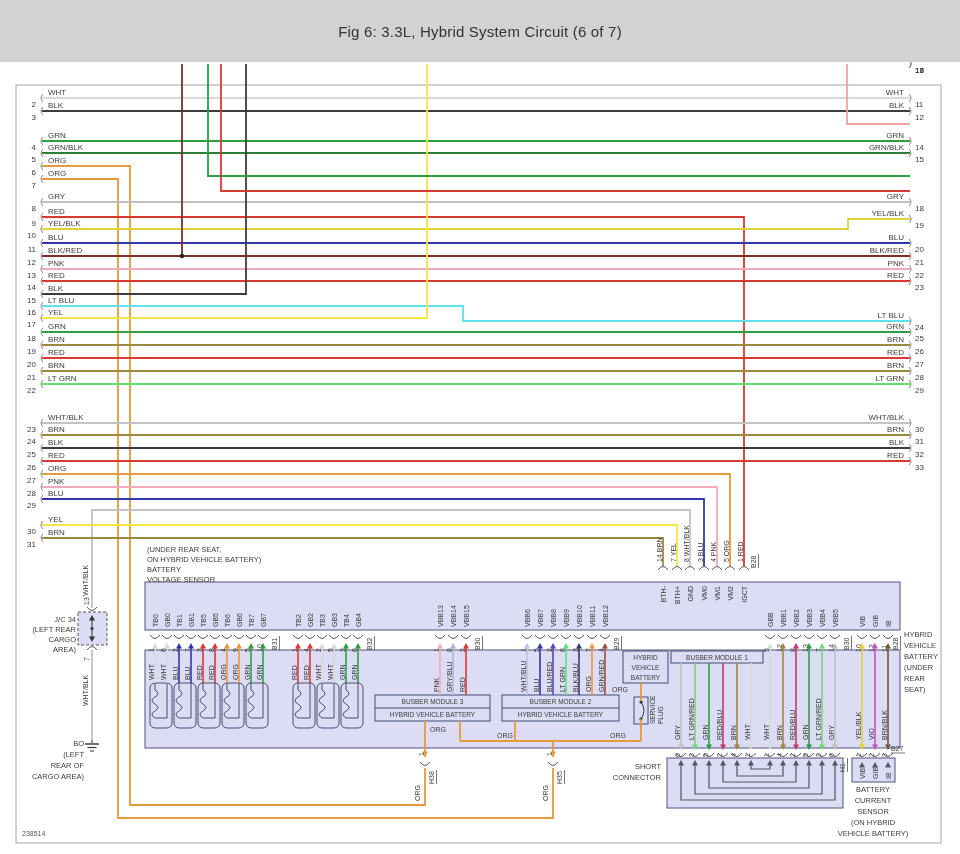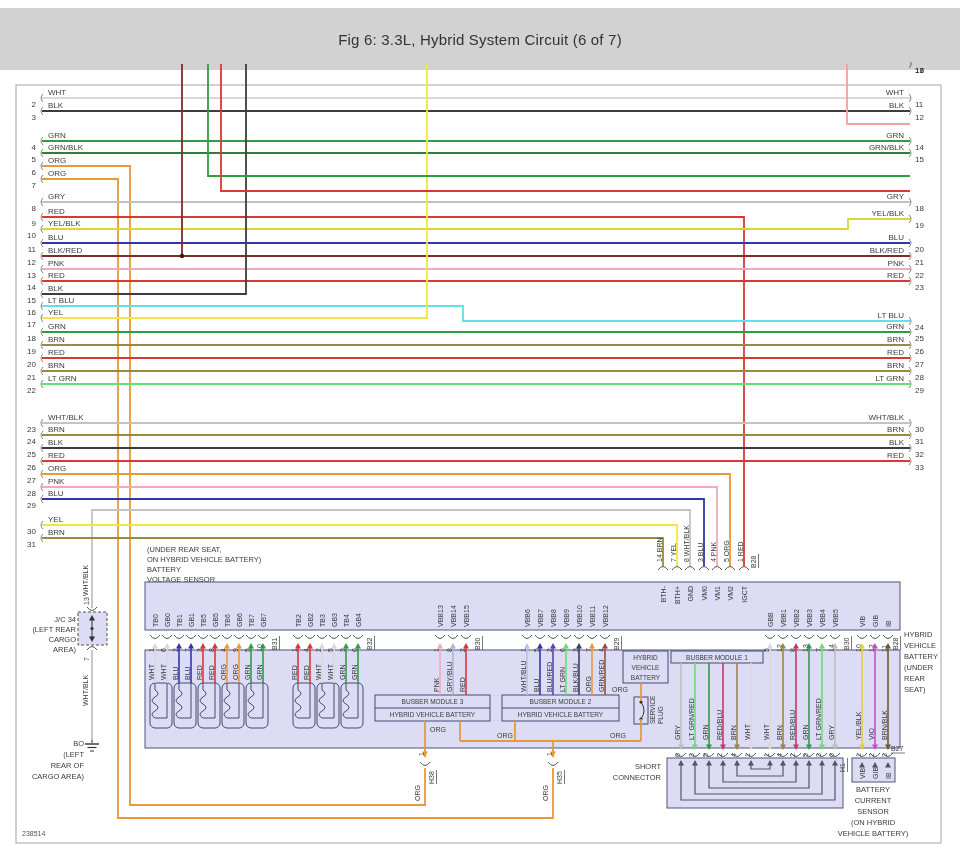--- a/index.html
+++ b/index.html
@@ -1,18 +1,18 @@
 <!DOCTYPE html>
 <html><head>
 <meta charset="utf-8">
 <style>
   html,body{margin:0;padding:0;background:#ffffff;}
   .page{width:960px;height:854px;position:relative;background:#fff;overflow:hidden;
         font-family:"Liberation Sans", sans-serif;}
-  header.titlebar{position:absolute;left:0;top:8px;width:960px;height:62px;background:#d2d2d2;
+  header.titlebar{position:absolute;left:0;top:0;width:960px;height:62px;background:#d2d2d2;
         display:flex;align-items:center;justify-content:center;}
   header.titlebar span{font-size:15px;color:#333;letter-spacing:.2px;}
   .canvas{position:absolute;left:0;top:62px;width:960px;height:792px;}
   svg{display:block;}
   text{font-family:"Liberation Sans", sans-serif;}
 </style>
 </head>
 <body>
 
 <div class="page">

